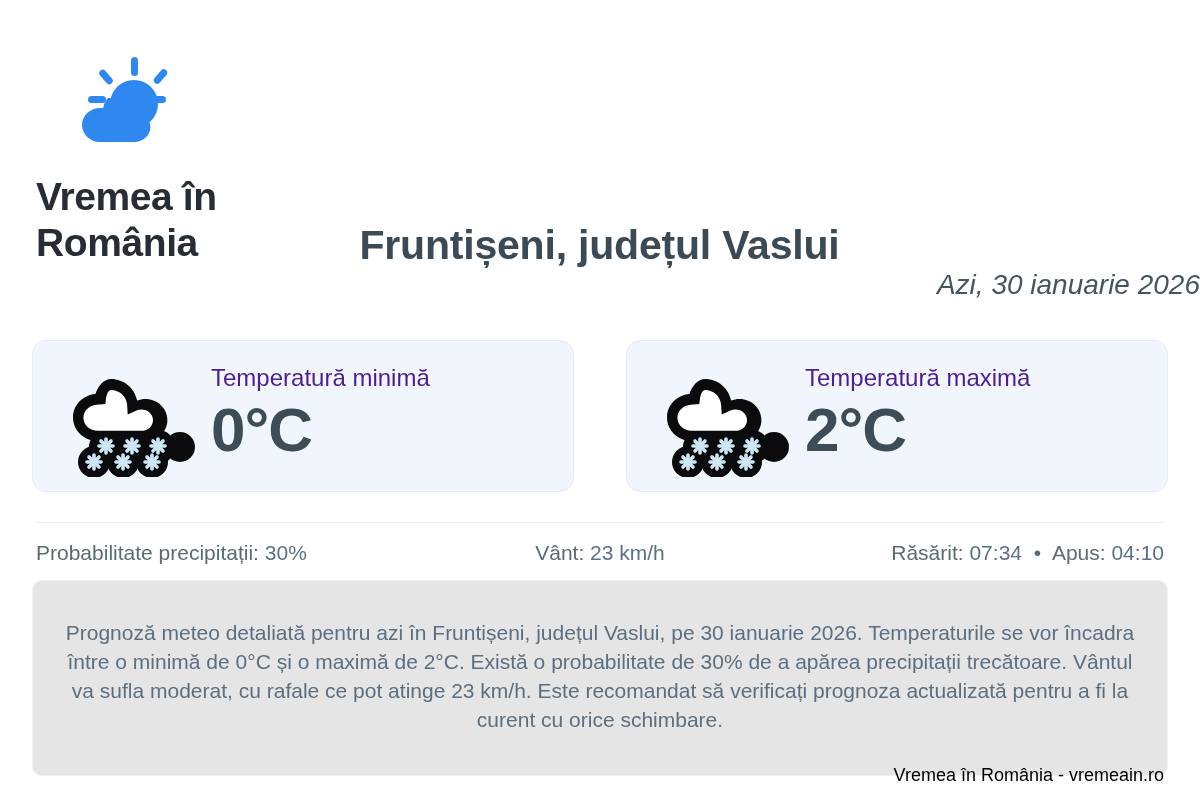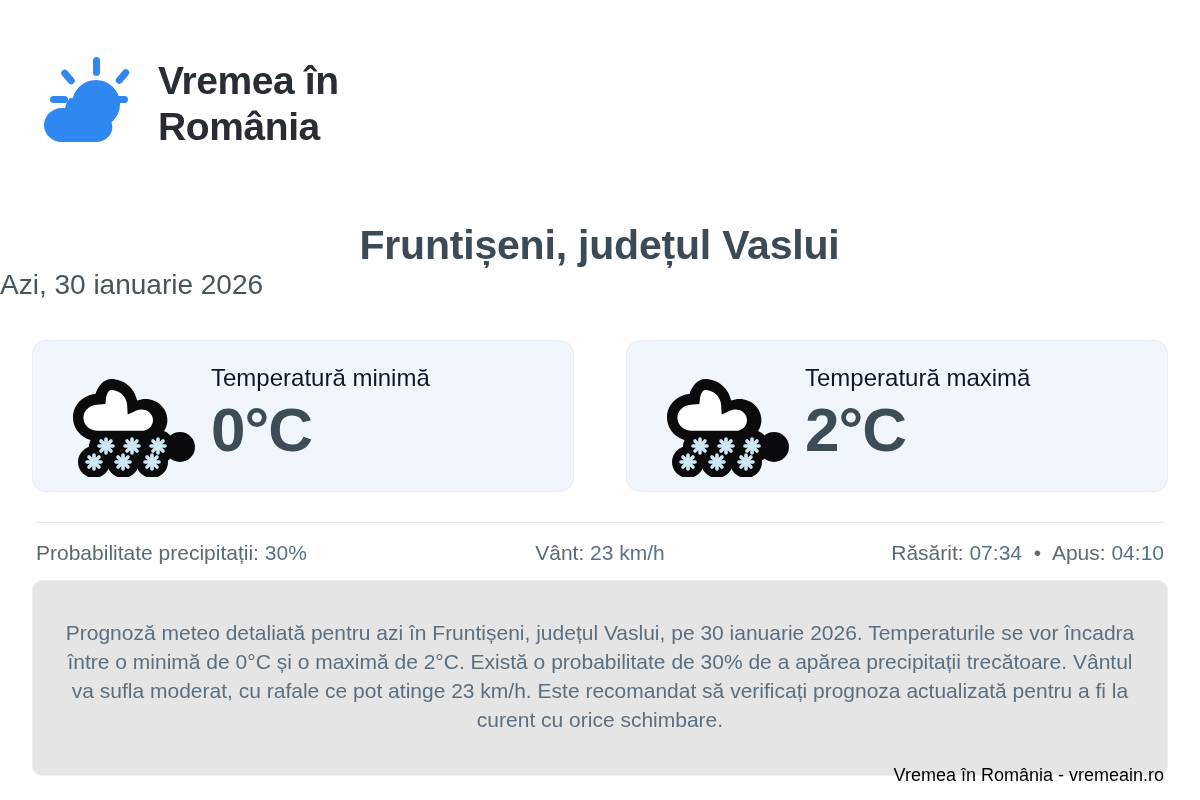--- a/index.html
+++ b/index.html
@@ -25,20 +25,21 @@
   }
 
   
   .brand {
     position: absolute;
     left: 36px;
     top: 52px;
     display: flex;
     align-items: center;
     gap: 18px;
+    flex-direction: column;
   }
   .brand-mark {
     width: 104px;
     height: 104px;
     flex: 0 0 104px;
     position: relative;
   }
   .brand-mark svg { display: block; }
   .brand-name {
     font-size: 39px;
@@ -60,25 +61,26 @@
     line-height: 52px;
     font-weight: bold;
     color: #3b4a55;
     letter-spacing: -0.2px;
   }
   .date-sub {
     position: absolute;
     left: 0;
     right: 0;
     top: 266px;
-    text-align: left;
+    text-align: right;
     font-size: 28px;
     line-height: 38px;
     font-weight: normal;
     color: #47555f;
+    font-style: italic;
   }
 
   
   .cards {
     position: absolute;
     left: 32px;
     top: 340px;
     width: 1136px;
     display: flex;
     gap: 52px;
@@ -106,21 +108,21 @@
   .card-icon svg { display: block; }
   .card-body {
     display: flex;
     flex-direction: column;
     justify-content: center;
     padding-bottom: 4px;
   }
   .card-label {
     font-size: 24px;
     line-height: 30px;
-    color: #0f172a;
+    color: #4c1d95;
     margin-bottom: 2px;
     white-space: nowrap;
   }
   .card-value {
     font-size: 62px;
     line-height: 70px;
     font-weight: bold;
     color: #3d4c57;
     letter-spacing: -1px;
   }

